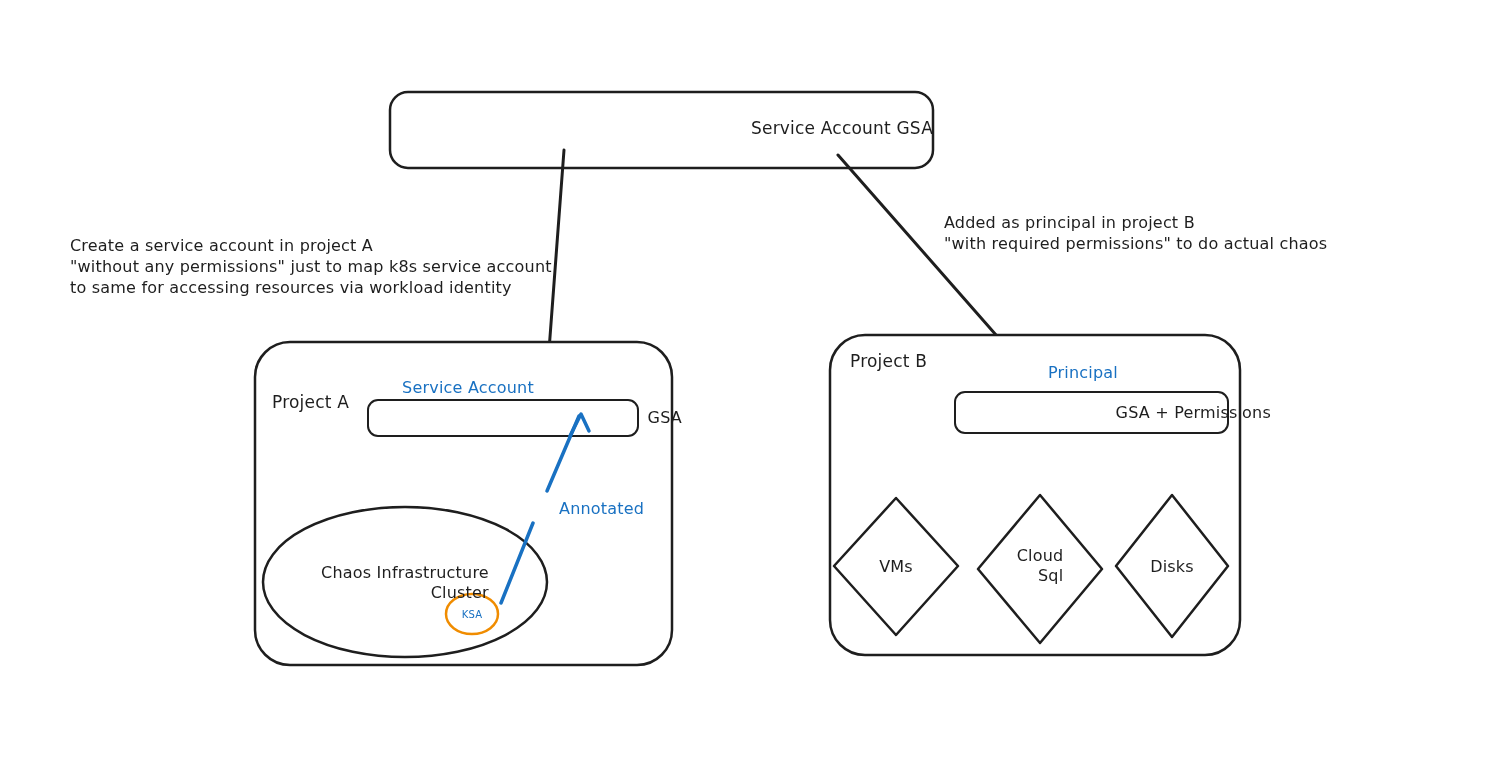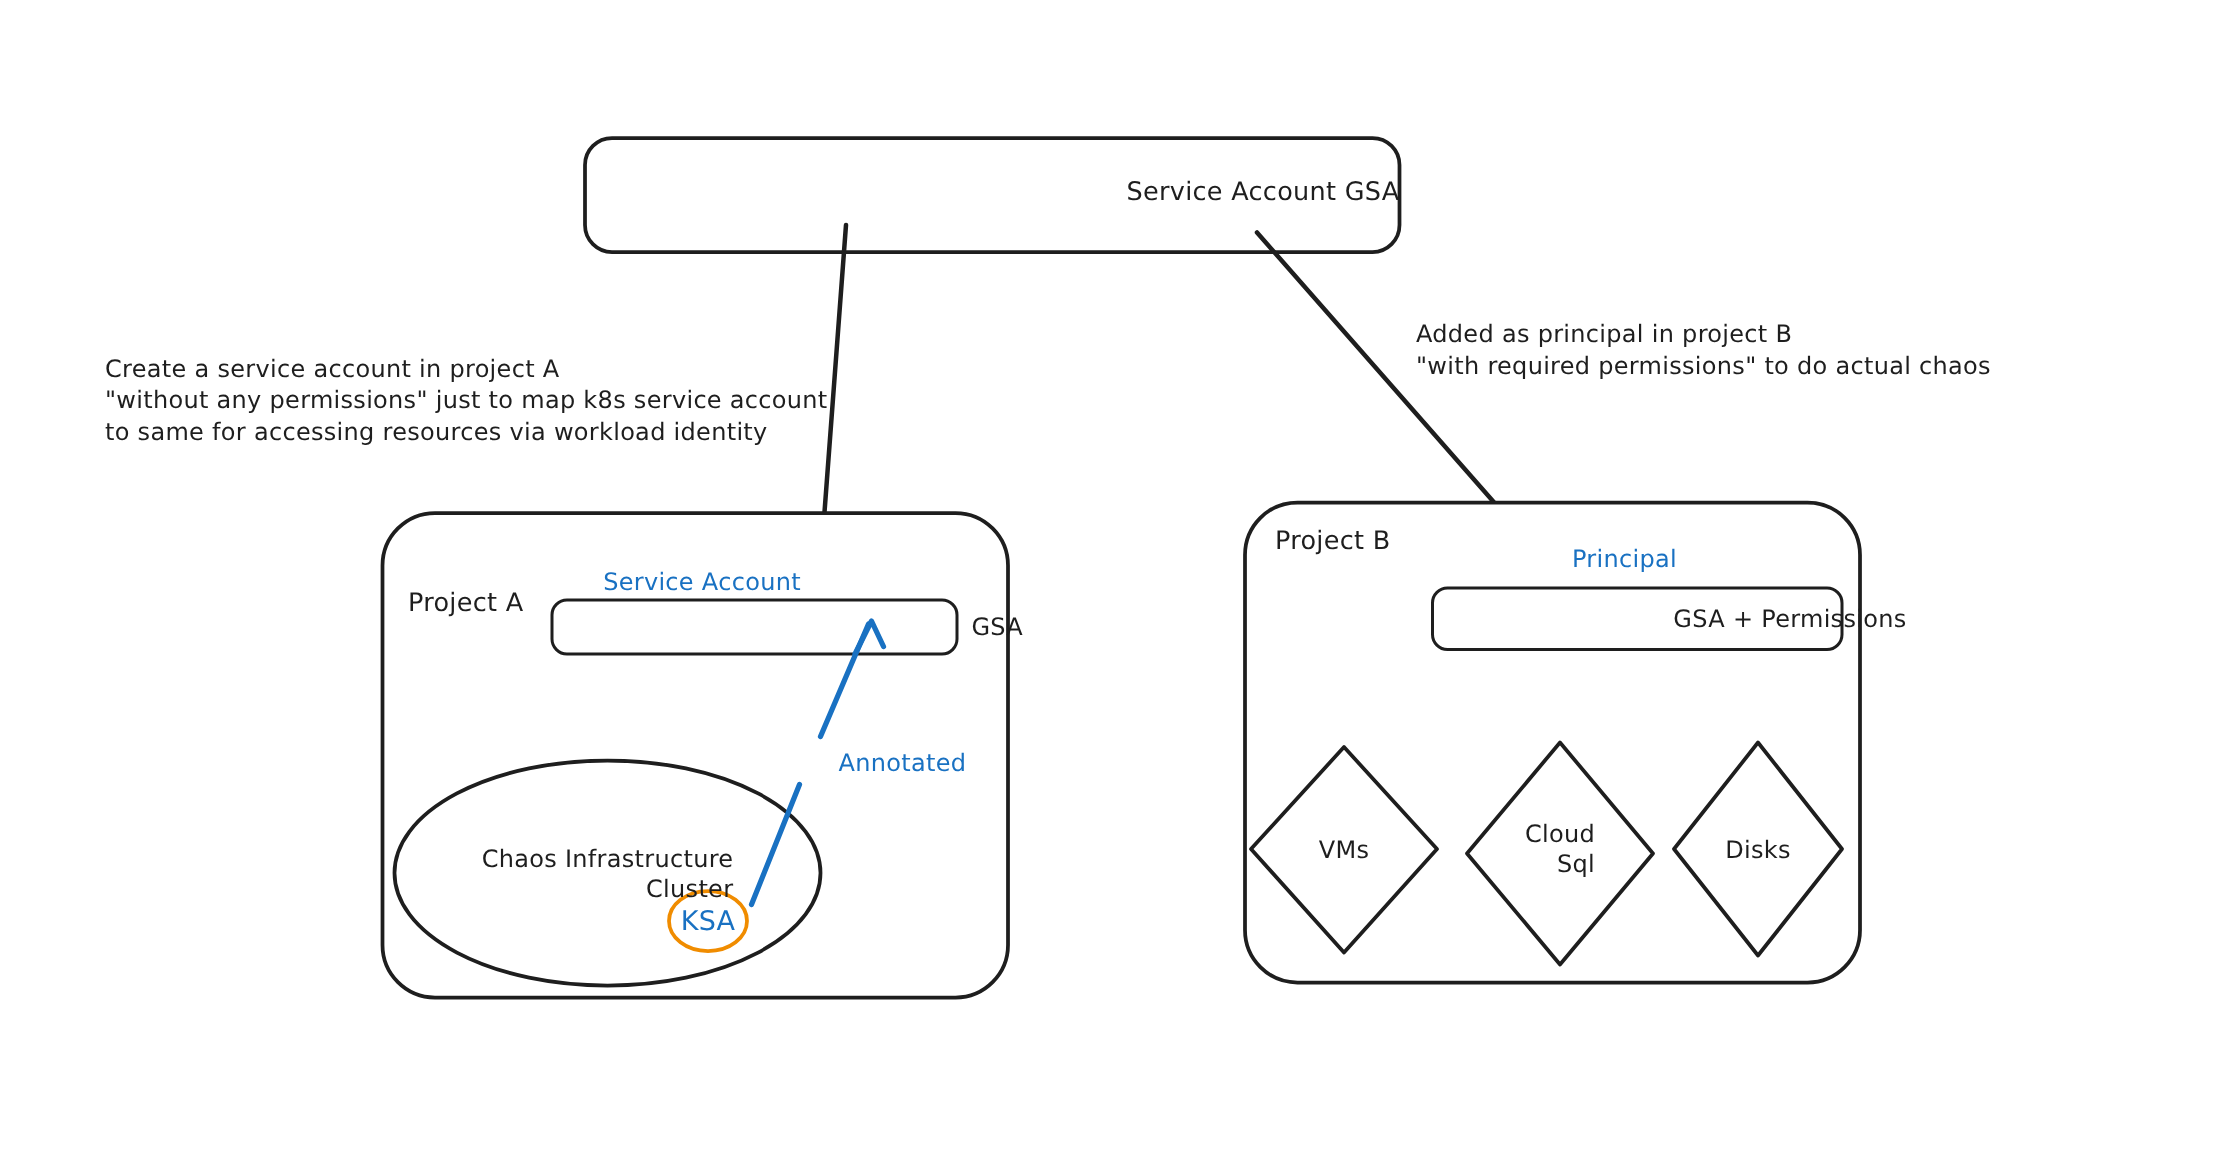--- a/index.html
+++ b/index.html
@@ -29,21 +29,21 @@
     font-size:16px;
     line-height:21px;
     letter-spacing:.2px;
     white-space:pre-line;
   }
   .center{text-align:right;}
   .cx{transform:translateX(-50%);}
   .blue{color:var(--blue);}
   .orange{color:var(--orange);}
   .s17{font-size:17px;}
-  .s13{font-size:18px;line-height:15px;}
+  .s13{font-size:10px;line-height:15px;}
   .lh20{line-height:20px;}
 </style>
 </head>
 <body>
 
 <div id="canvas">
 
   <svg width="1488" height="768" viewBox="0 0 1488 768">
 
     <rect class="shape" x="390" y="92" width="543" height="76" rx="18"></rect>

